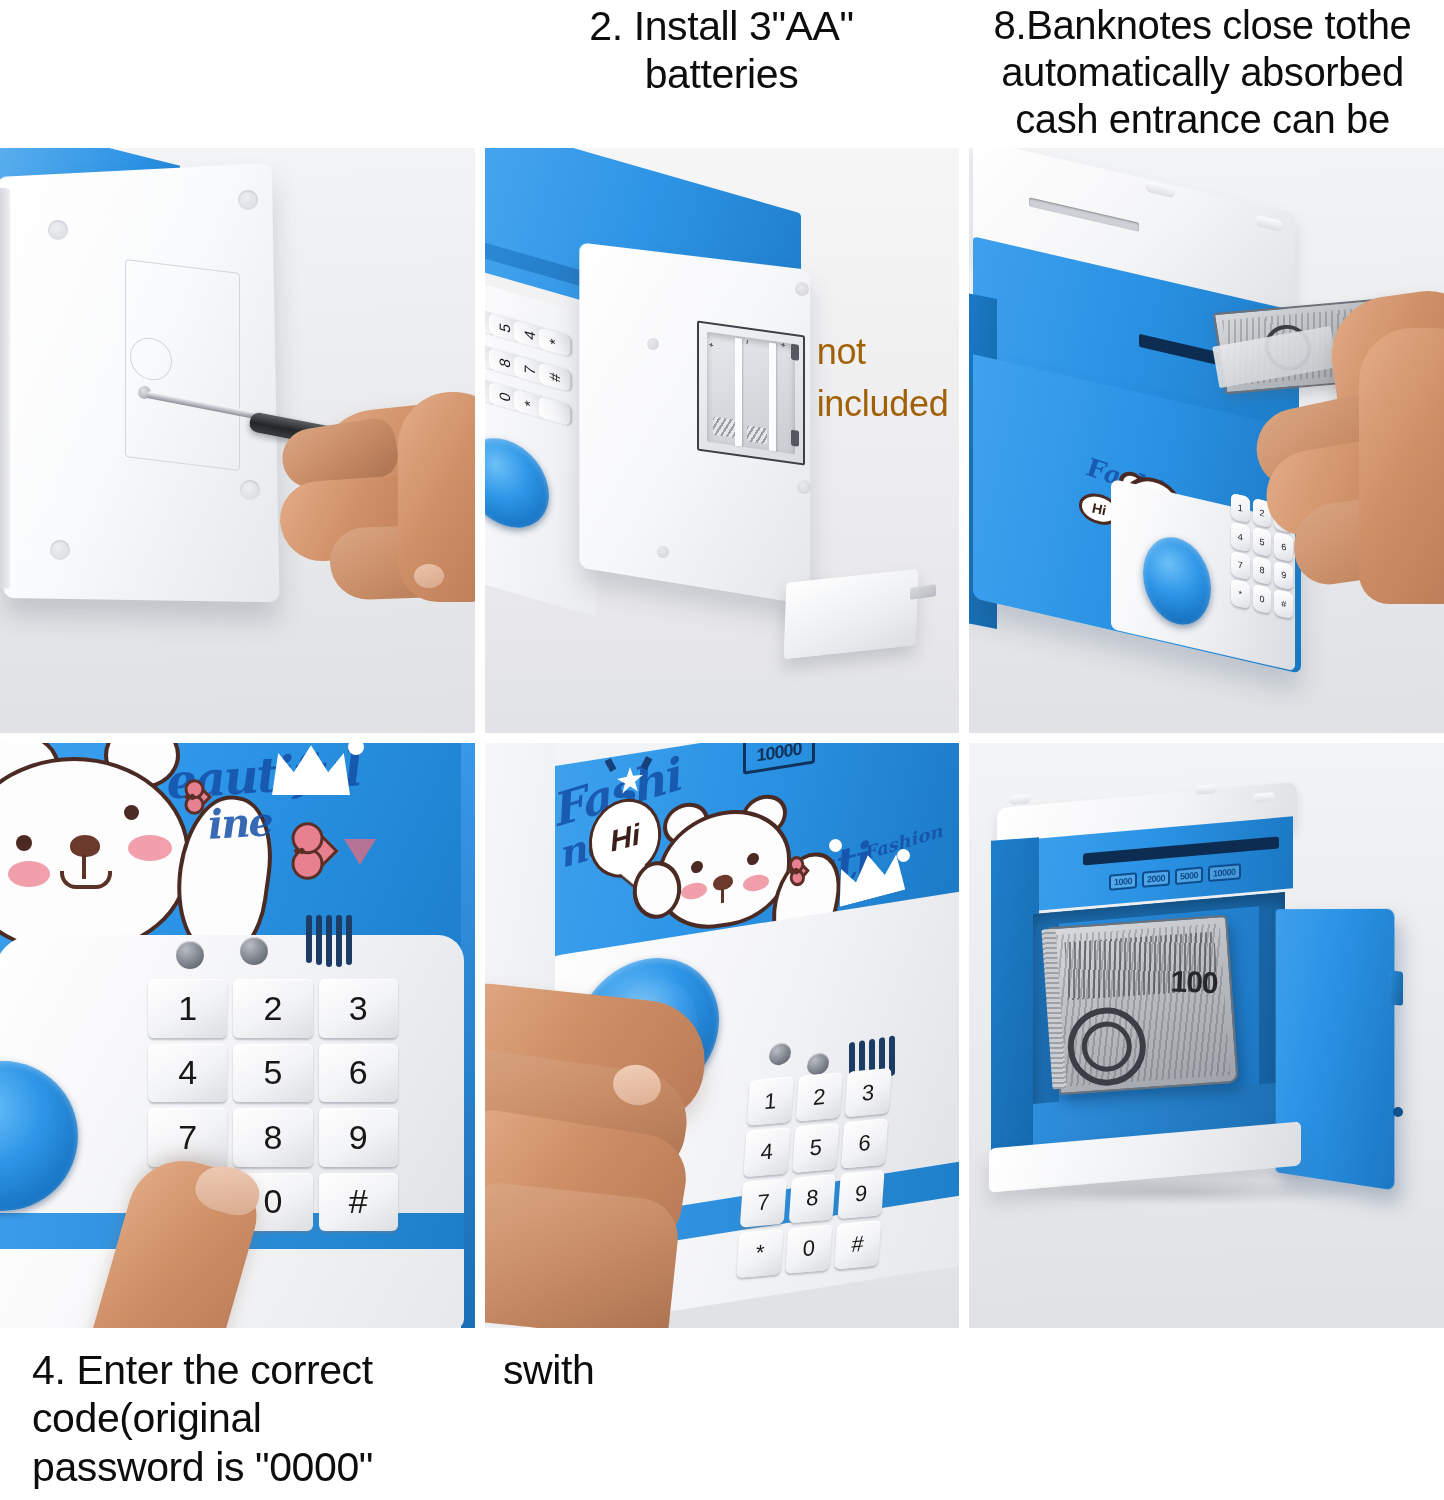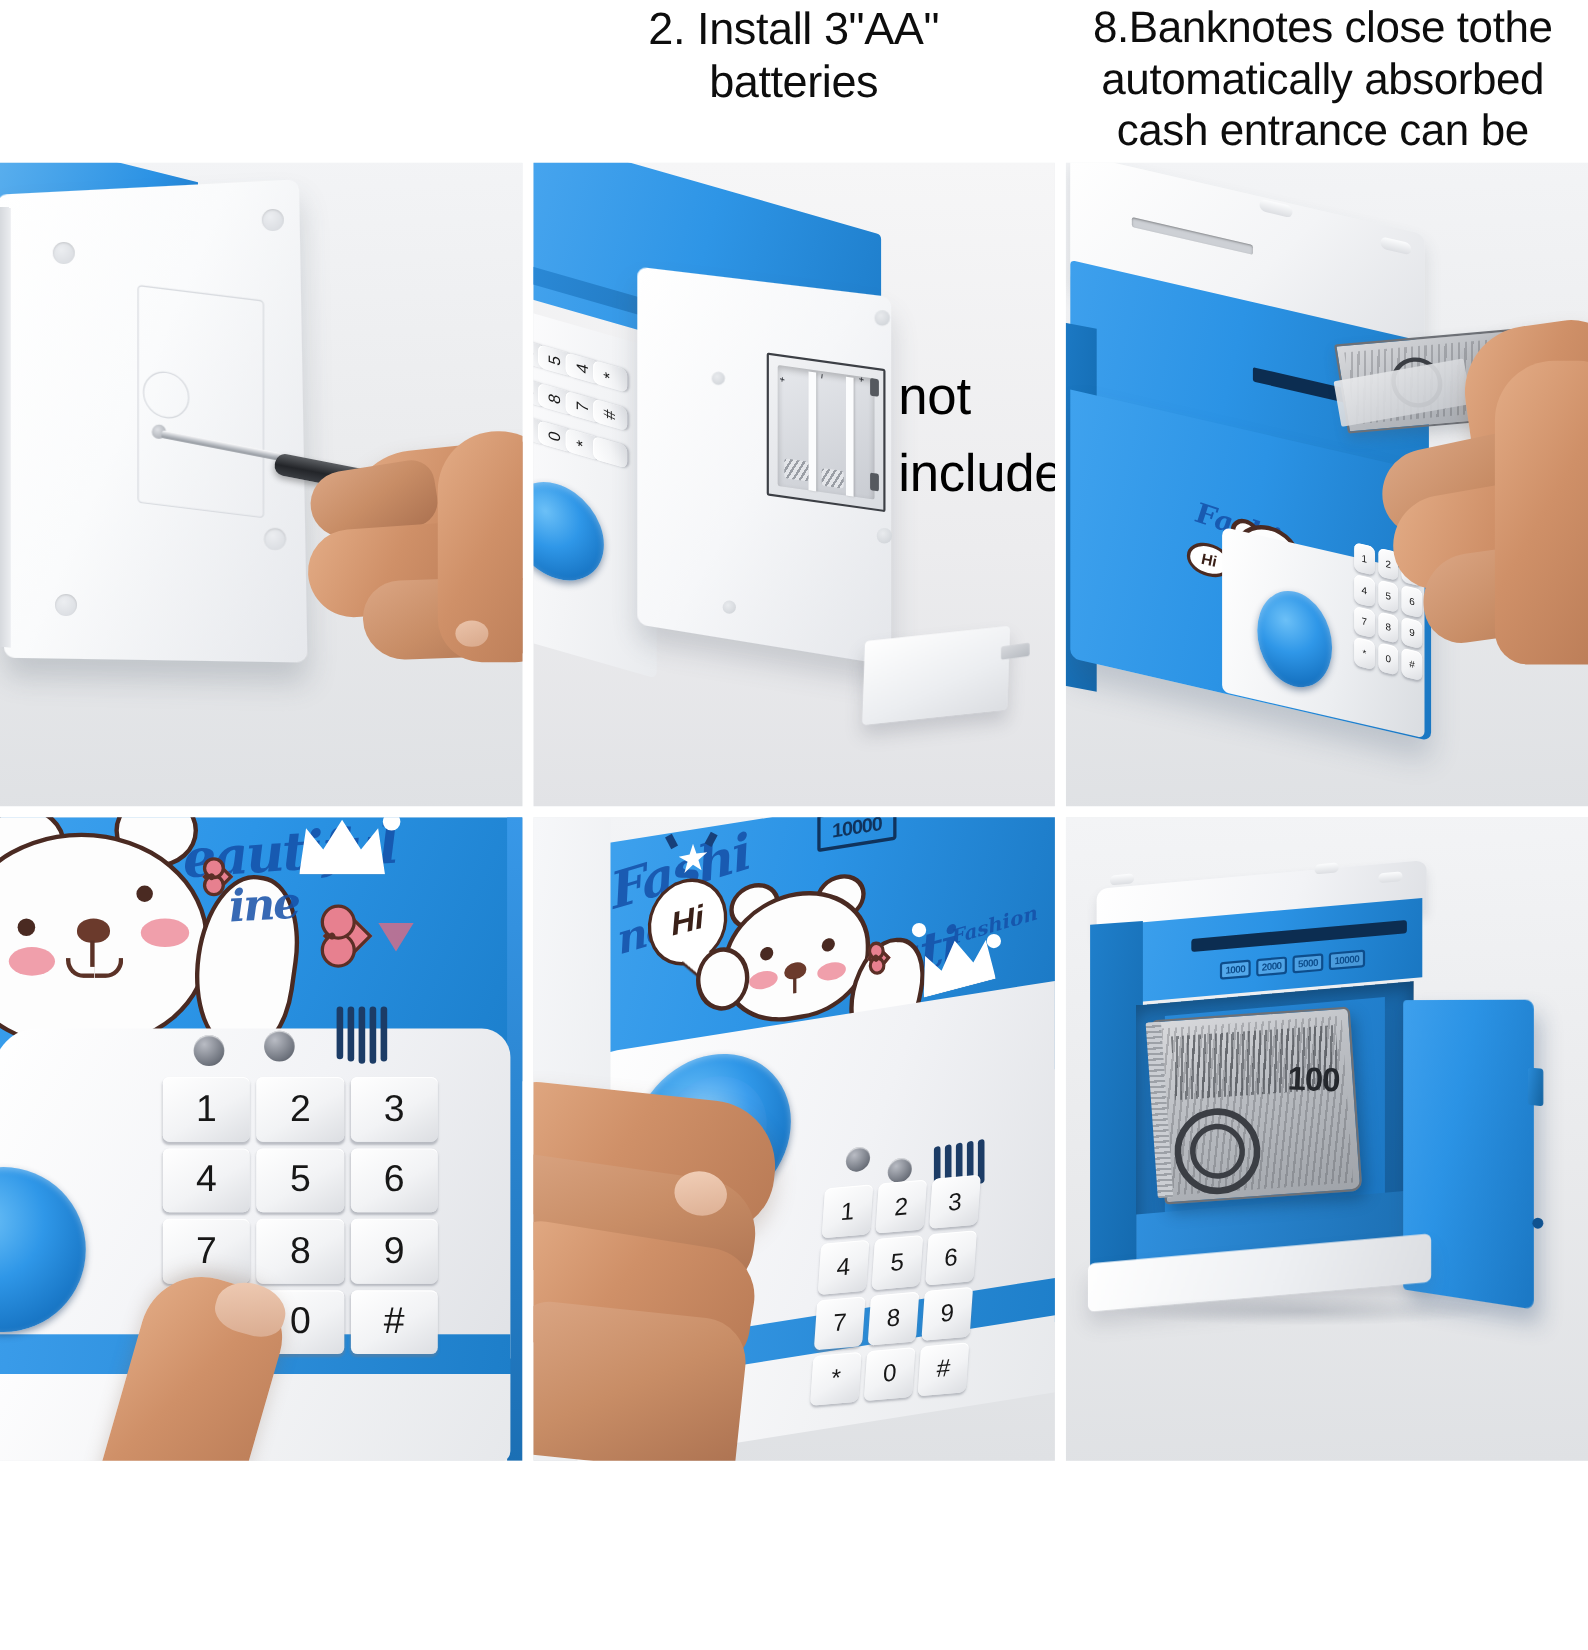--- a/index.html
+++ b/index.html
@@ -159,22 +159,22 @@
     border-radius:3px; background:rgba(255,255,255,.18);
     font-size:9px; font-weight:bold; padding:1px 3px; letter-spacing:-.5px;
   }
 
   .slot { position:absolute; background:#0c2d51; border-radius:3px; }
   .coin-slot { position:absolute; background:#cdd0d5; border-radius:2px;
                box-shadow: inset 0 1px 2px rgba(0,0,0,.35); }
 
   .note-label {
     position:absolute;
-    color:#000000;
-    font-size:48px;
+    color:#a16207;
+    font-size:36px;
     line-height:1.45;
     letter-spacing:-.3px;
   }
   .note-text-small { font-size:11px; color:#0d4d8c; font-weight:bold; }
 </style>
 </head>
 <body>
 
 <div class="sheet">
 
@@ -704,17 +704,23 @@
                   background:linear-gradient(110deg,#ffffff,#eef0f3 55%,#dcdee2);
                   transform:skewY(-5deg);border-radius:6px;
                   box-shadow:0 12px 18px rgba(70,80,95,.18);"></div>
 
       <div style="position:absolute;left:40px;top:436px;width:350px;height:26px;
                   background:radial-gradient(ellipse at center,rgba(90,100,115,.24),rgba(90,100,115,0) 70%);"></div>
     </div>
   </div>
 
   <div class="caption-row" style="margin-top:18px;">
+    <div class="caption-cell" style="text-align:left;padding-left:32px;">
+      <div>4. Enter the correct</div>
+      <div>code(original</div>
+      <div>password is "0000"</div>
+    </div>
     <div class="caption-cell" style="text-align:left;padding-left:22px;">
+      <div>swith</div>
     </div>
   </div>
 
 </div>
 
 </body></html>

